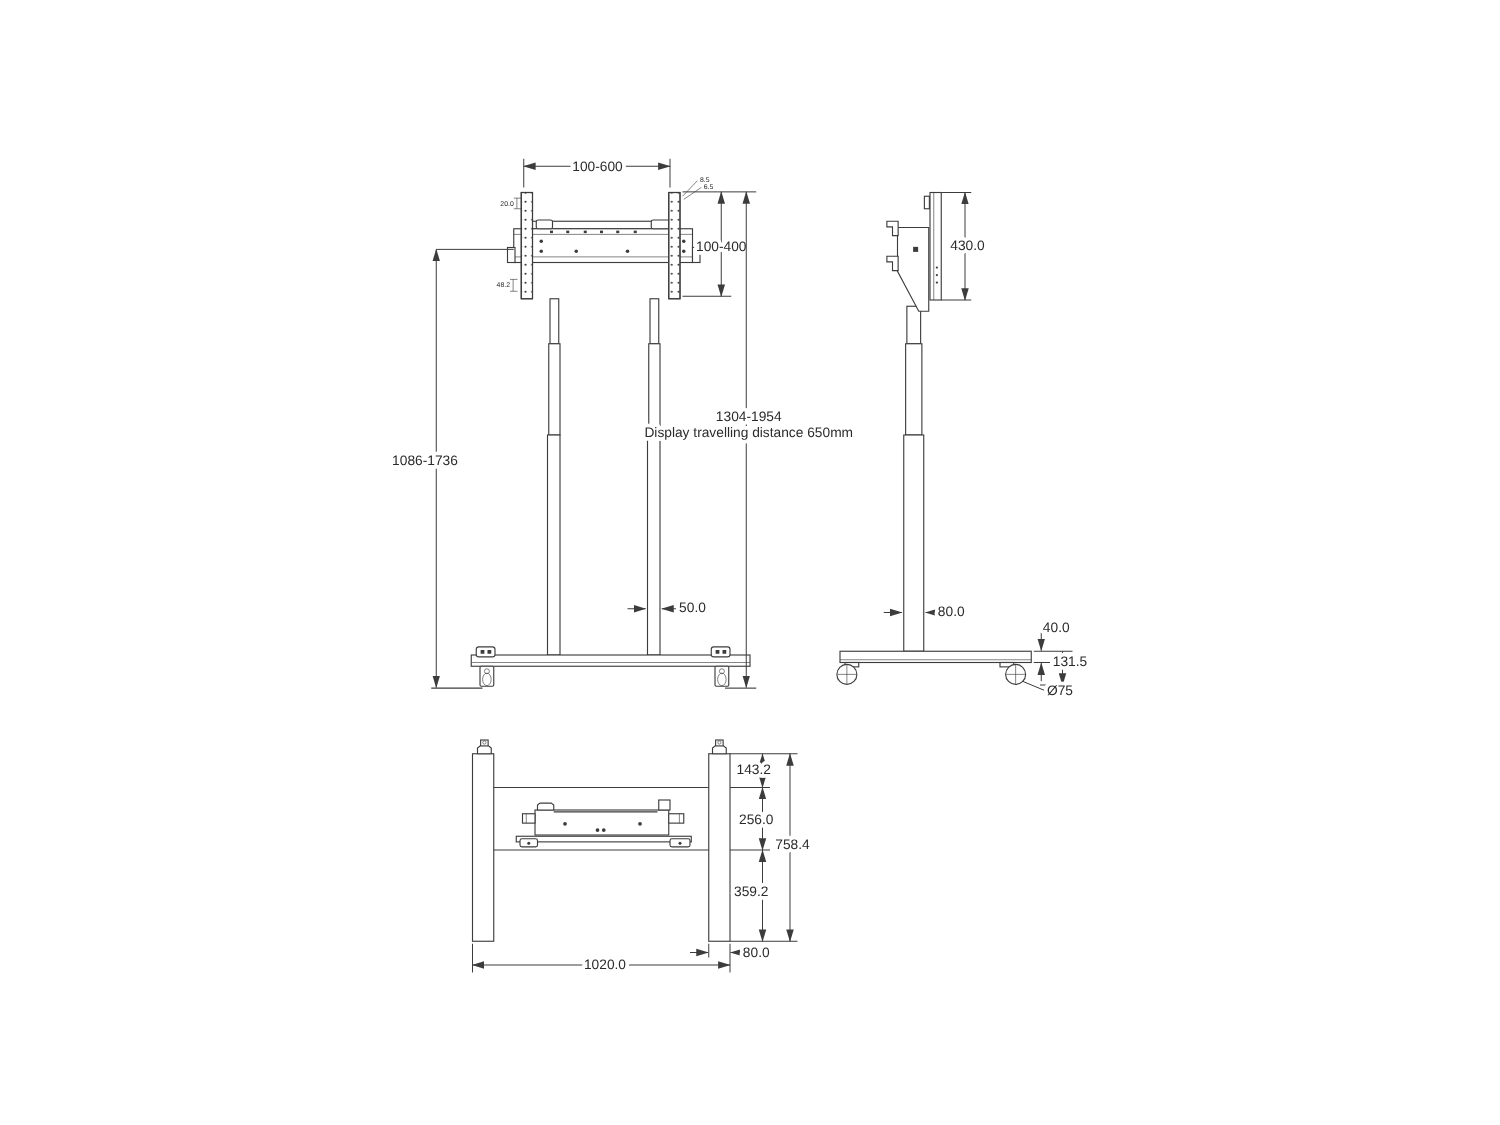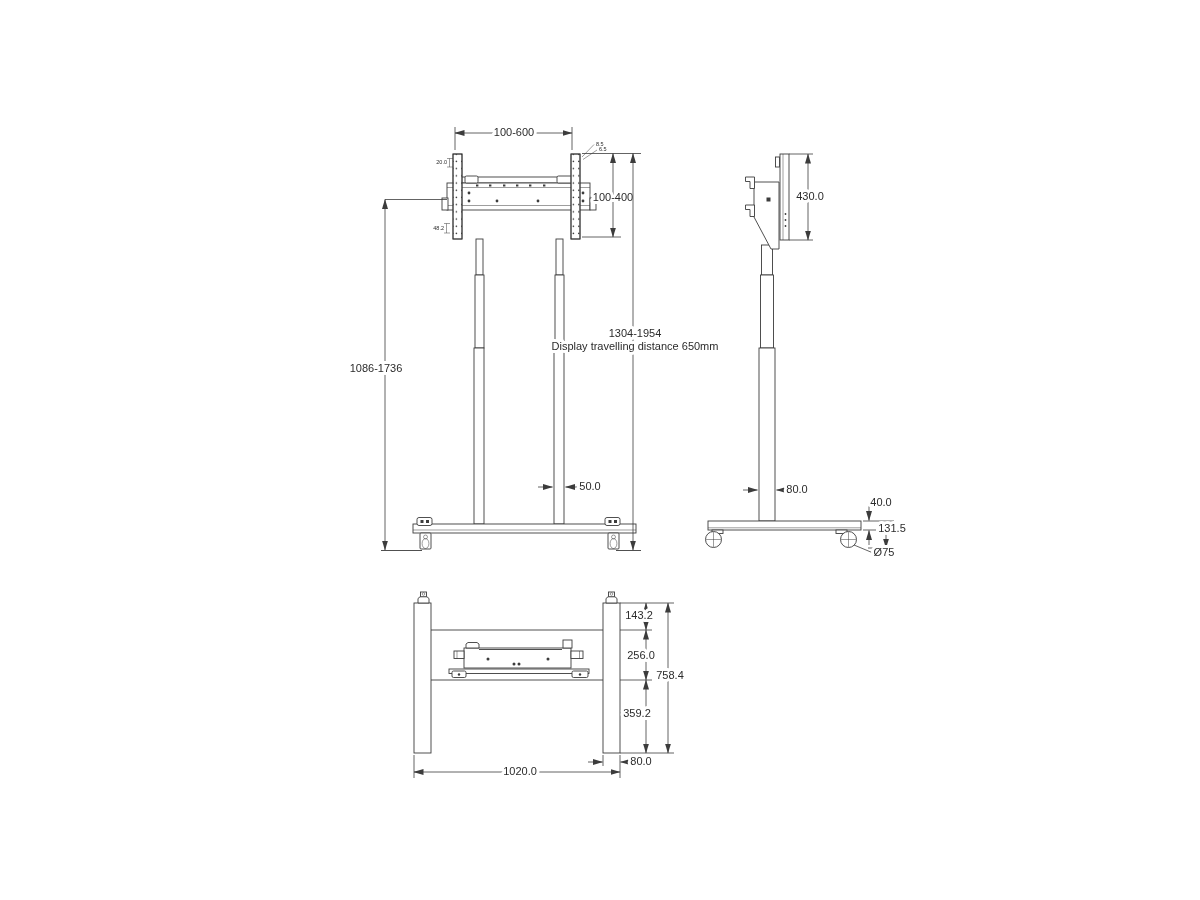--- a/index.html
+++ b/index.html
@@ -1,16 +1,16 @@
 <!DOCTYPE html>
 <html><head>
 <meta charset="utf-8">
 <style>
   html,body{margin:0;padding:0;background:#ffffff;}
-  #canvas{position:relative;width:972px;height:900px;background:#ffffff;overflow:hidden;padding-left:36px;}
+  #canvas{position:relative;width:972px;height:900px;background:#ffffff;overflow:hidden;}
   svg{display:block;}
   .ln{stroke:#3c3c3c;stroke-width:0.9;fill:none;}
   .shape{stroke:#3c3c3c;stroke-width:0.9;fill:#ffffff;}
   .shape-holes{stroke:#3c3c3c;stroke-width:0.9;}
   .dim{stroke:#3c3c3c;stroke-width:0.8;fill:none;}
   .thin{stroke:#3c3c3c;stroke-width:0.5;fill:none;}
   .dot{fill:#3c3c3c;stroke:none;}
   .dim-text{font-family:"Liberation Sans",sans-serif;font-size:11px;fill:#2b2b2b;
             paint-order:stroke;stroke:#ffffff;stroke-width:6px;stroke-linejoin:round;
             text-anchor:middle;dominant-baseline:middle;}

